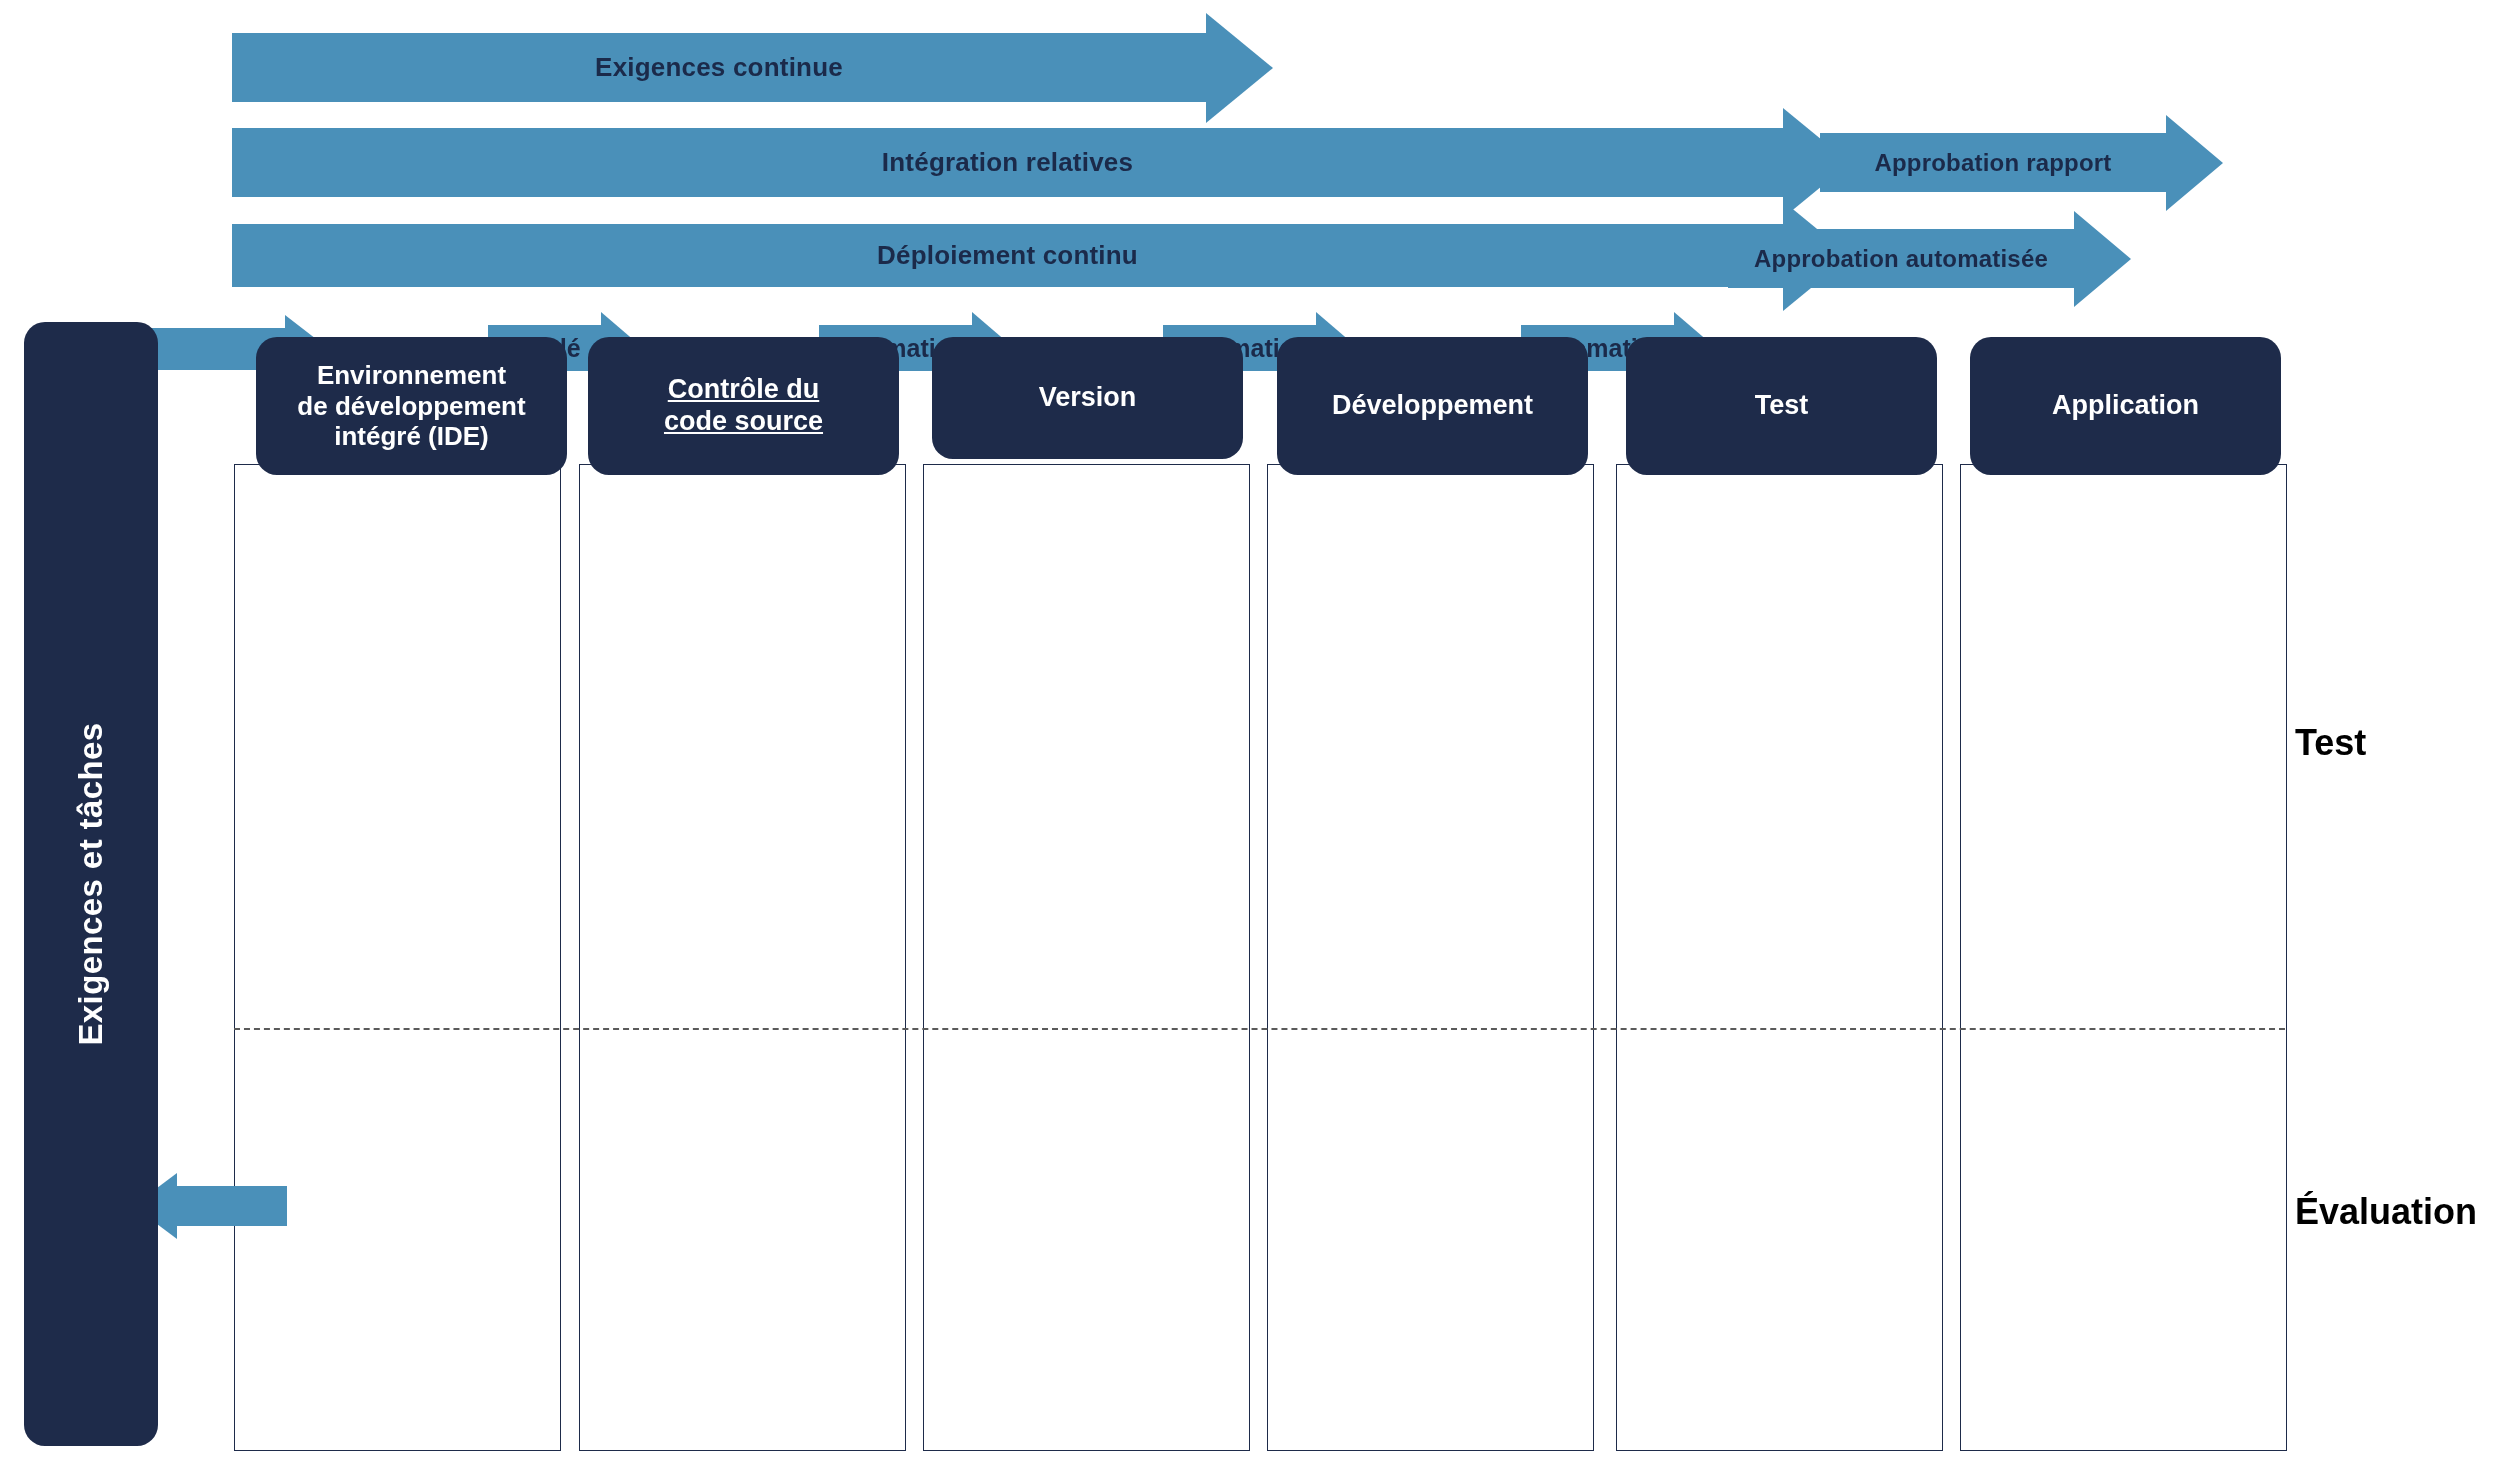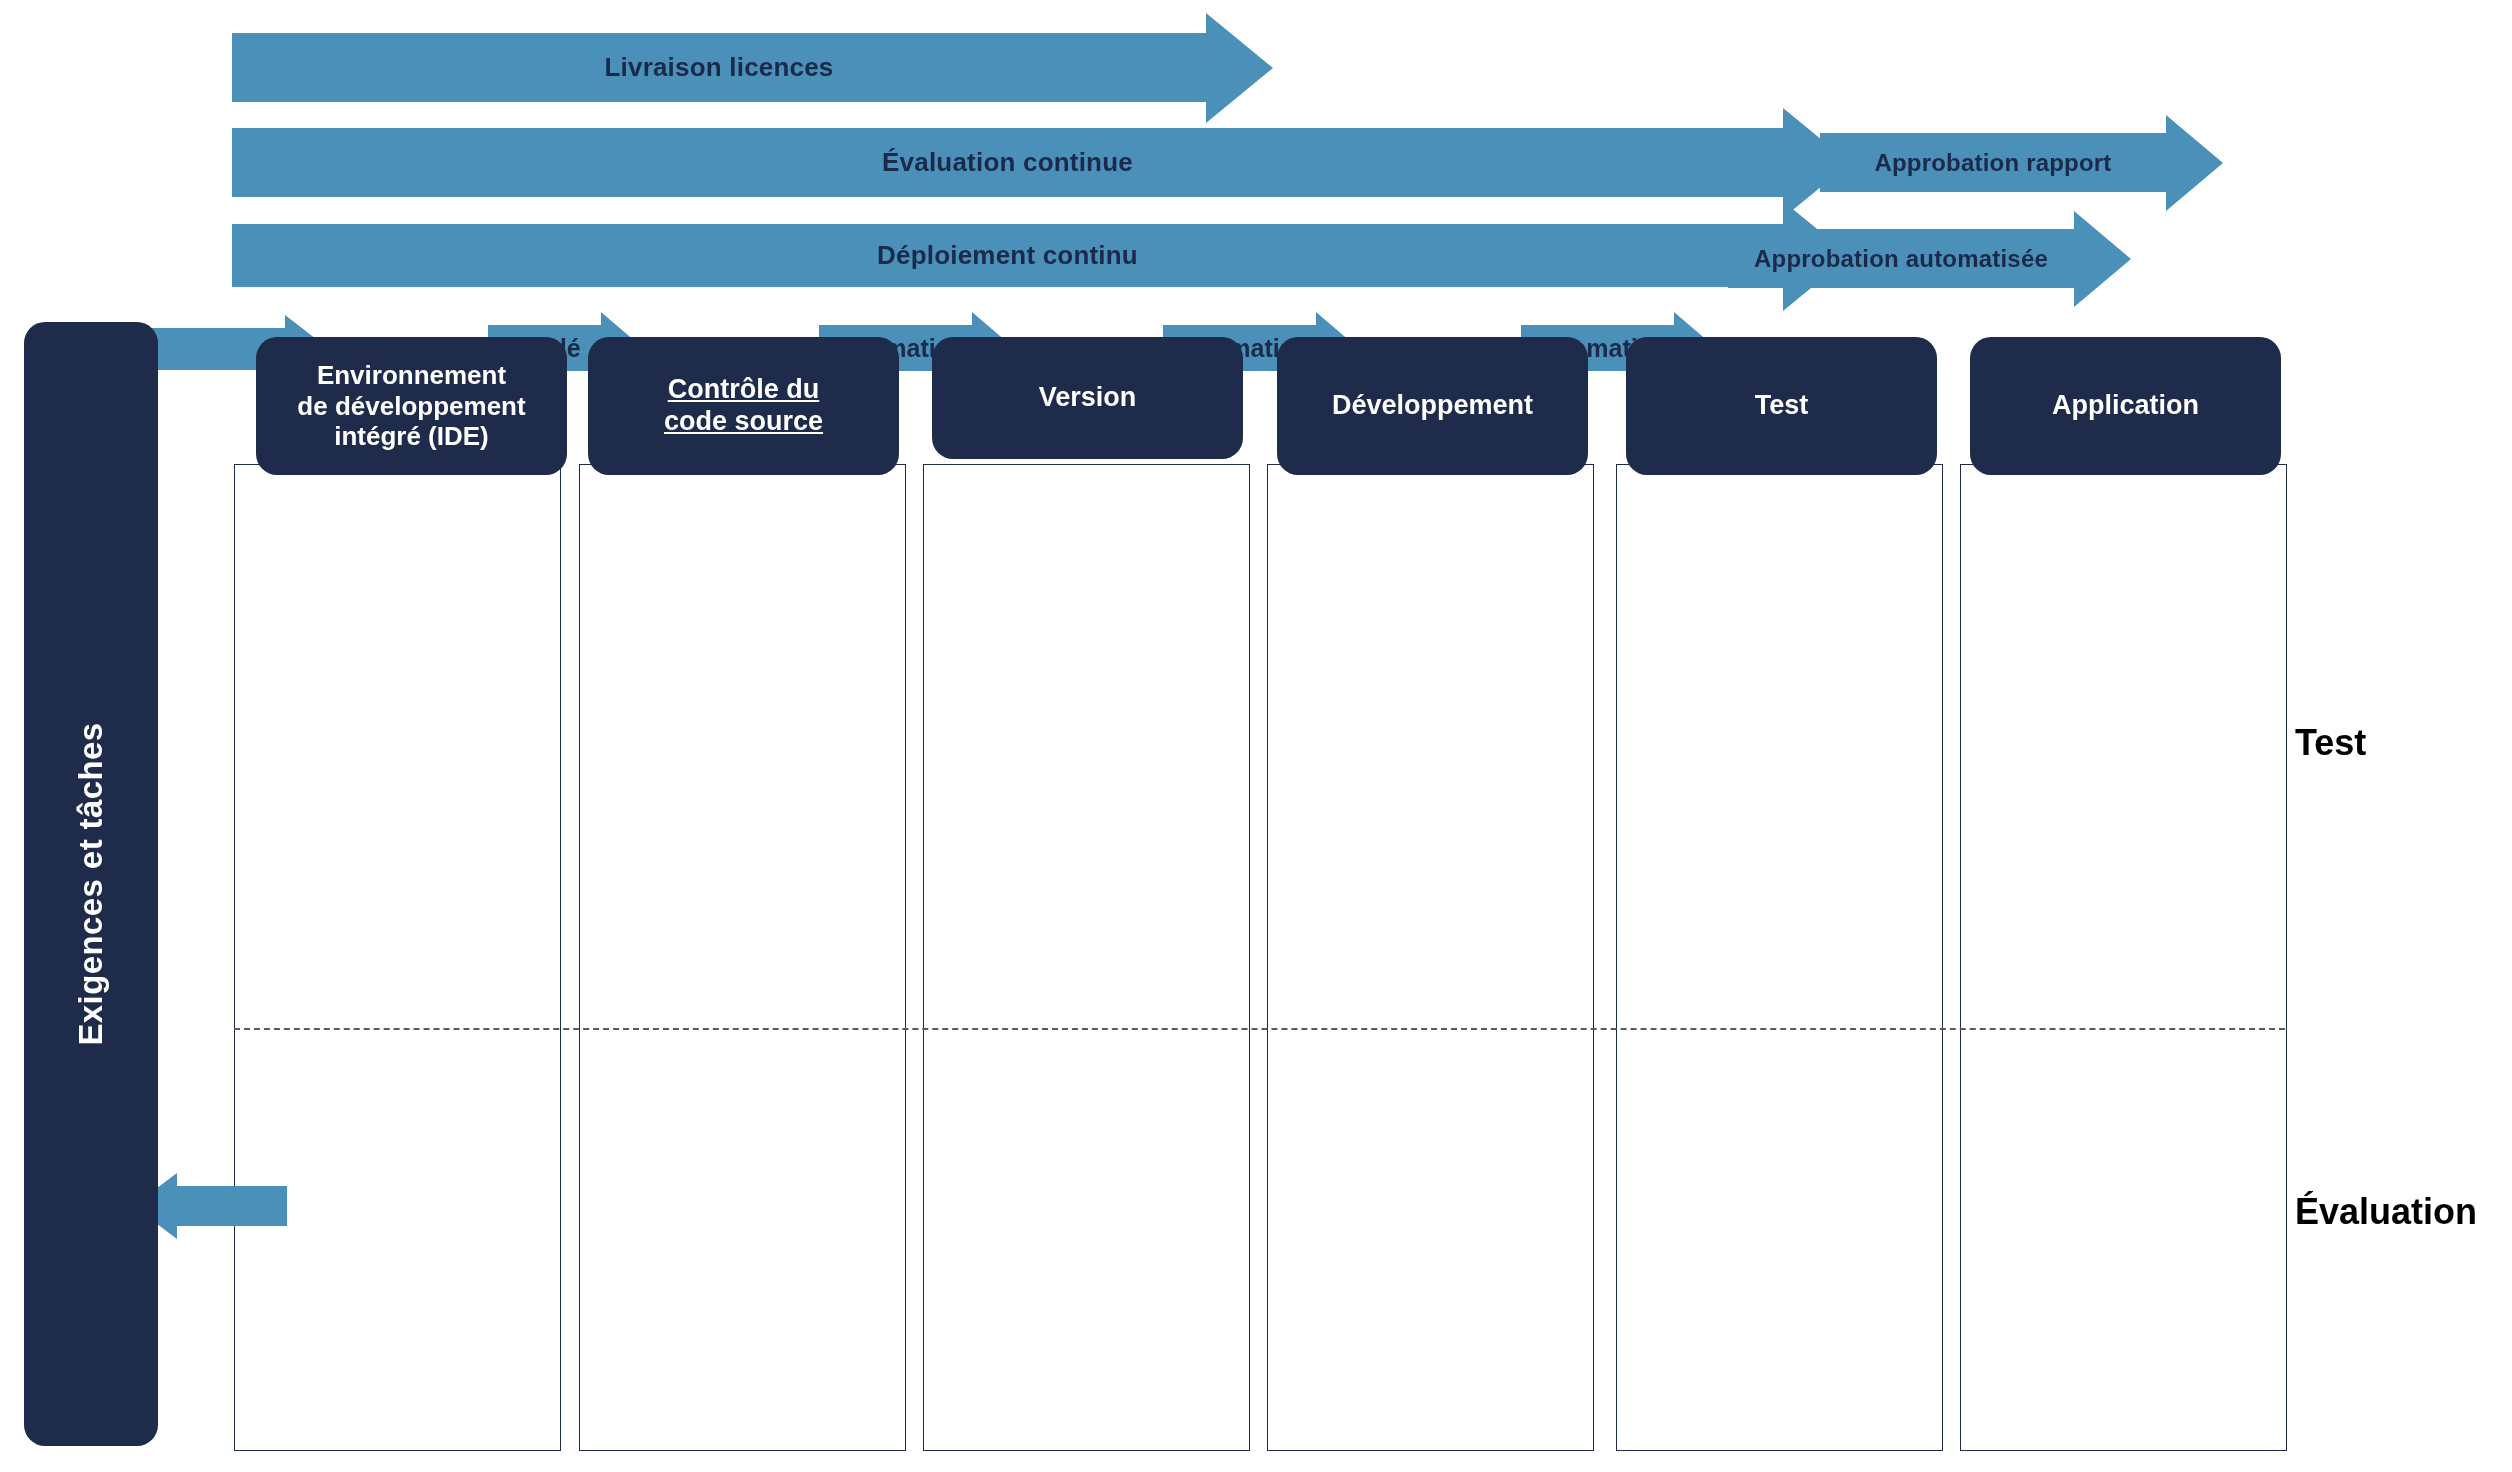--- a/index.html
+++ b/index.html
@@ -110,26 +110,26 @@
     color:#000;
   }
 </style>
 </head>
 <body>
 
 <div class="canvas">
 
   <div class="bigarrow" style="left:232px;top:33px;width:974px;height:69px;--hh:55px;--hw:67px;font-size:26px;">
     <span class="head"></span>
-    <span class="lbl">Livraison licences</span>
+    <span class="lbl">Exigences continue</span>
   </div>
 
   <div class="bigarrow" style="left:232px;top:128px;width:1551px;height:69px;--hh:55px;--hw:67px;font-size:26px;">
     <span class="head"></span>
-    <span class="lbl">Évaluation continue</span>
+    <span class="lbl">Intégration relatives</span>
   </div>
 
   <div class="bigarrow" style="left:232px;top:224px;width:1551px;height:63px;--hh:55px;--hw:67px;font-size:26px;">
     <span class="head"></span>
     <span class="lbl">Déploiement continu</span>
   </div>
 
   <div class="bigarrow" style="left:1820px;top:133px;width:346px;height:59px;--hh:48px;--hw:57px;font-size:24px;">
     <span class="head"></span>
     <span class="lbl">Approbation rapport</span>

